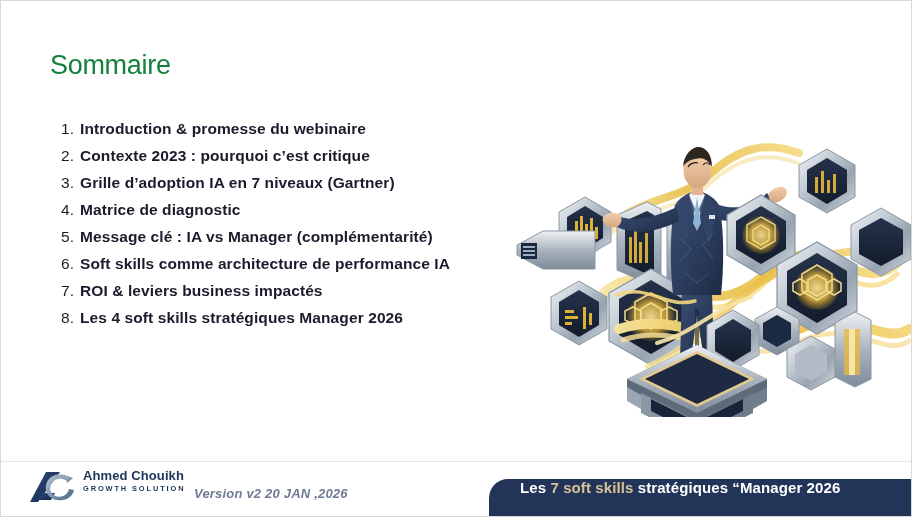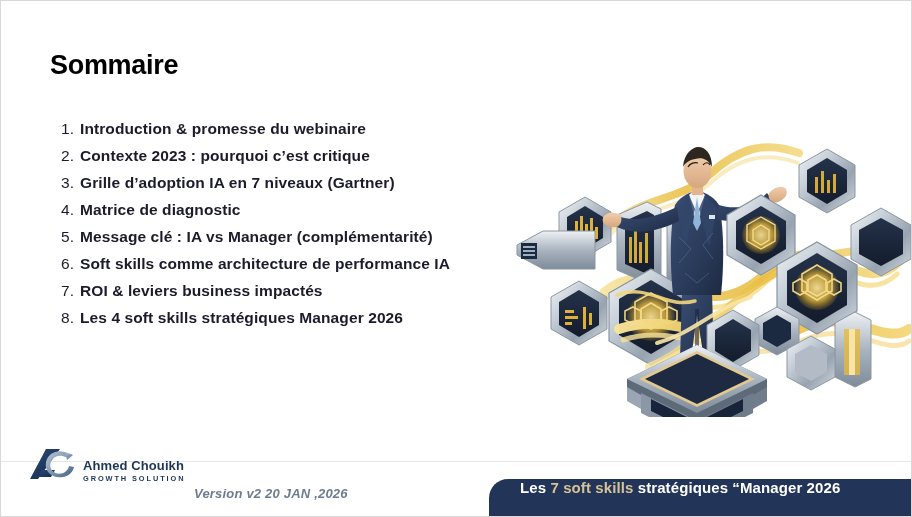--- a/index.html
+++ b/index.html
@@ -23,23 +23,23 @@
     border: 1px solid #d8d8d8;
     overflow: hidden;
   }
 
   
   #page-title {
     position: absolute;
     left: 49px;
     top: 50px;
     font-size: 27px;
-    font-weight: bold;
+    font-weight: normal;
     letter-spacing: -0.3px;
-    color: #000000;
+    color: #15803d;
     line-height: 1.1;
   }
 
   
   #agenda-list {
     position: absolute;
     left: 60px;
     top: 114px;
     width: 400px;
   }
@@ -77,23 +77,23 @@
     position: absolute;
     left: 0;
     top: 460px;
     width: 912px;
     height: 1px;
     background: #e6e6e6;
   }
   #brand-block {
     position: absolute;
     left: 28px;
-    top: 443px;
+    top: 468px;
     display: flex;
-    align-items: flex-end;
+    align-items: flex-start;
     height: 38px;
   }
   #brand-logo-icon {
     width: 48px;
     height: 36px;
     flex: 0 0 auto;
   }
   #brand-text {
     margin-left: 6px;
     line-height: 1;

